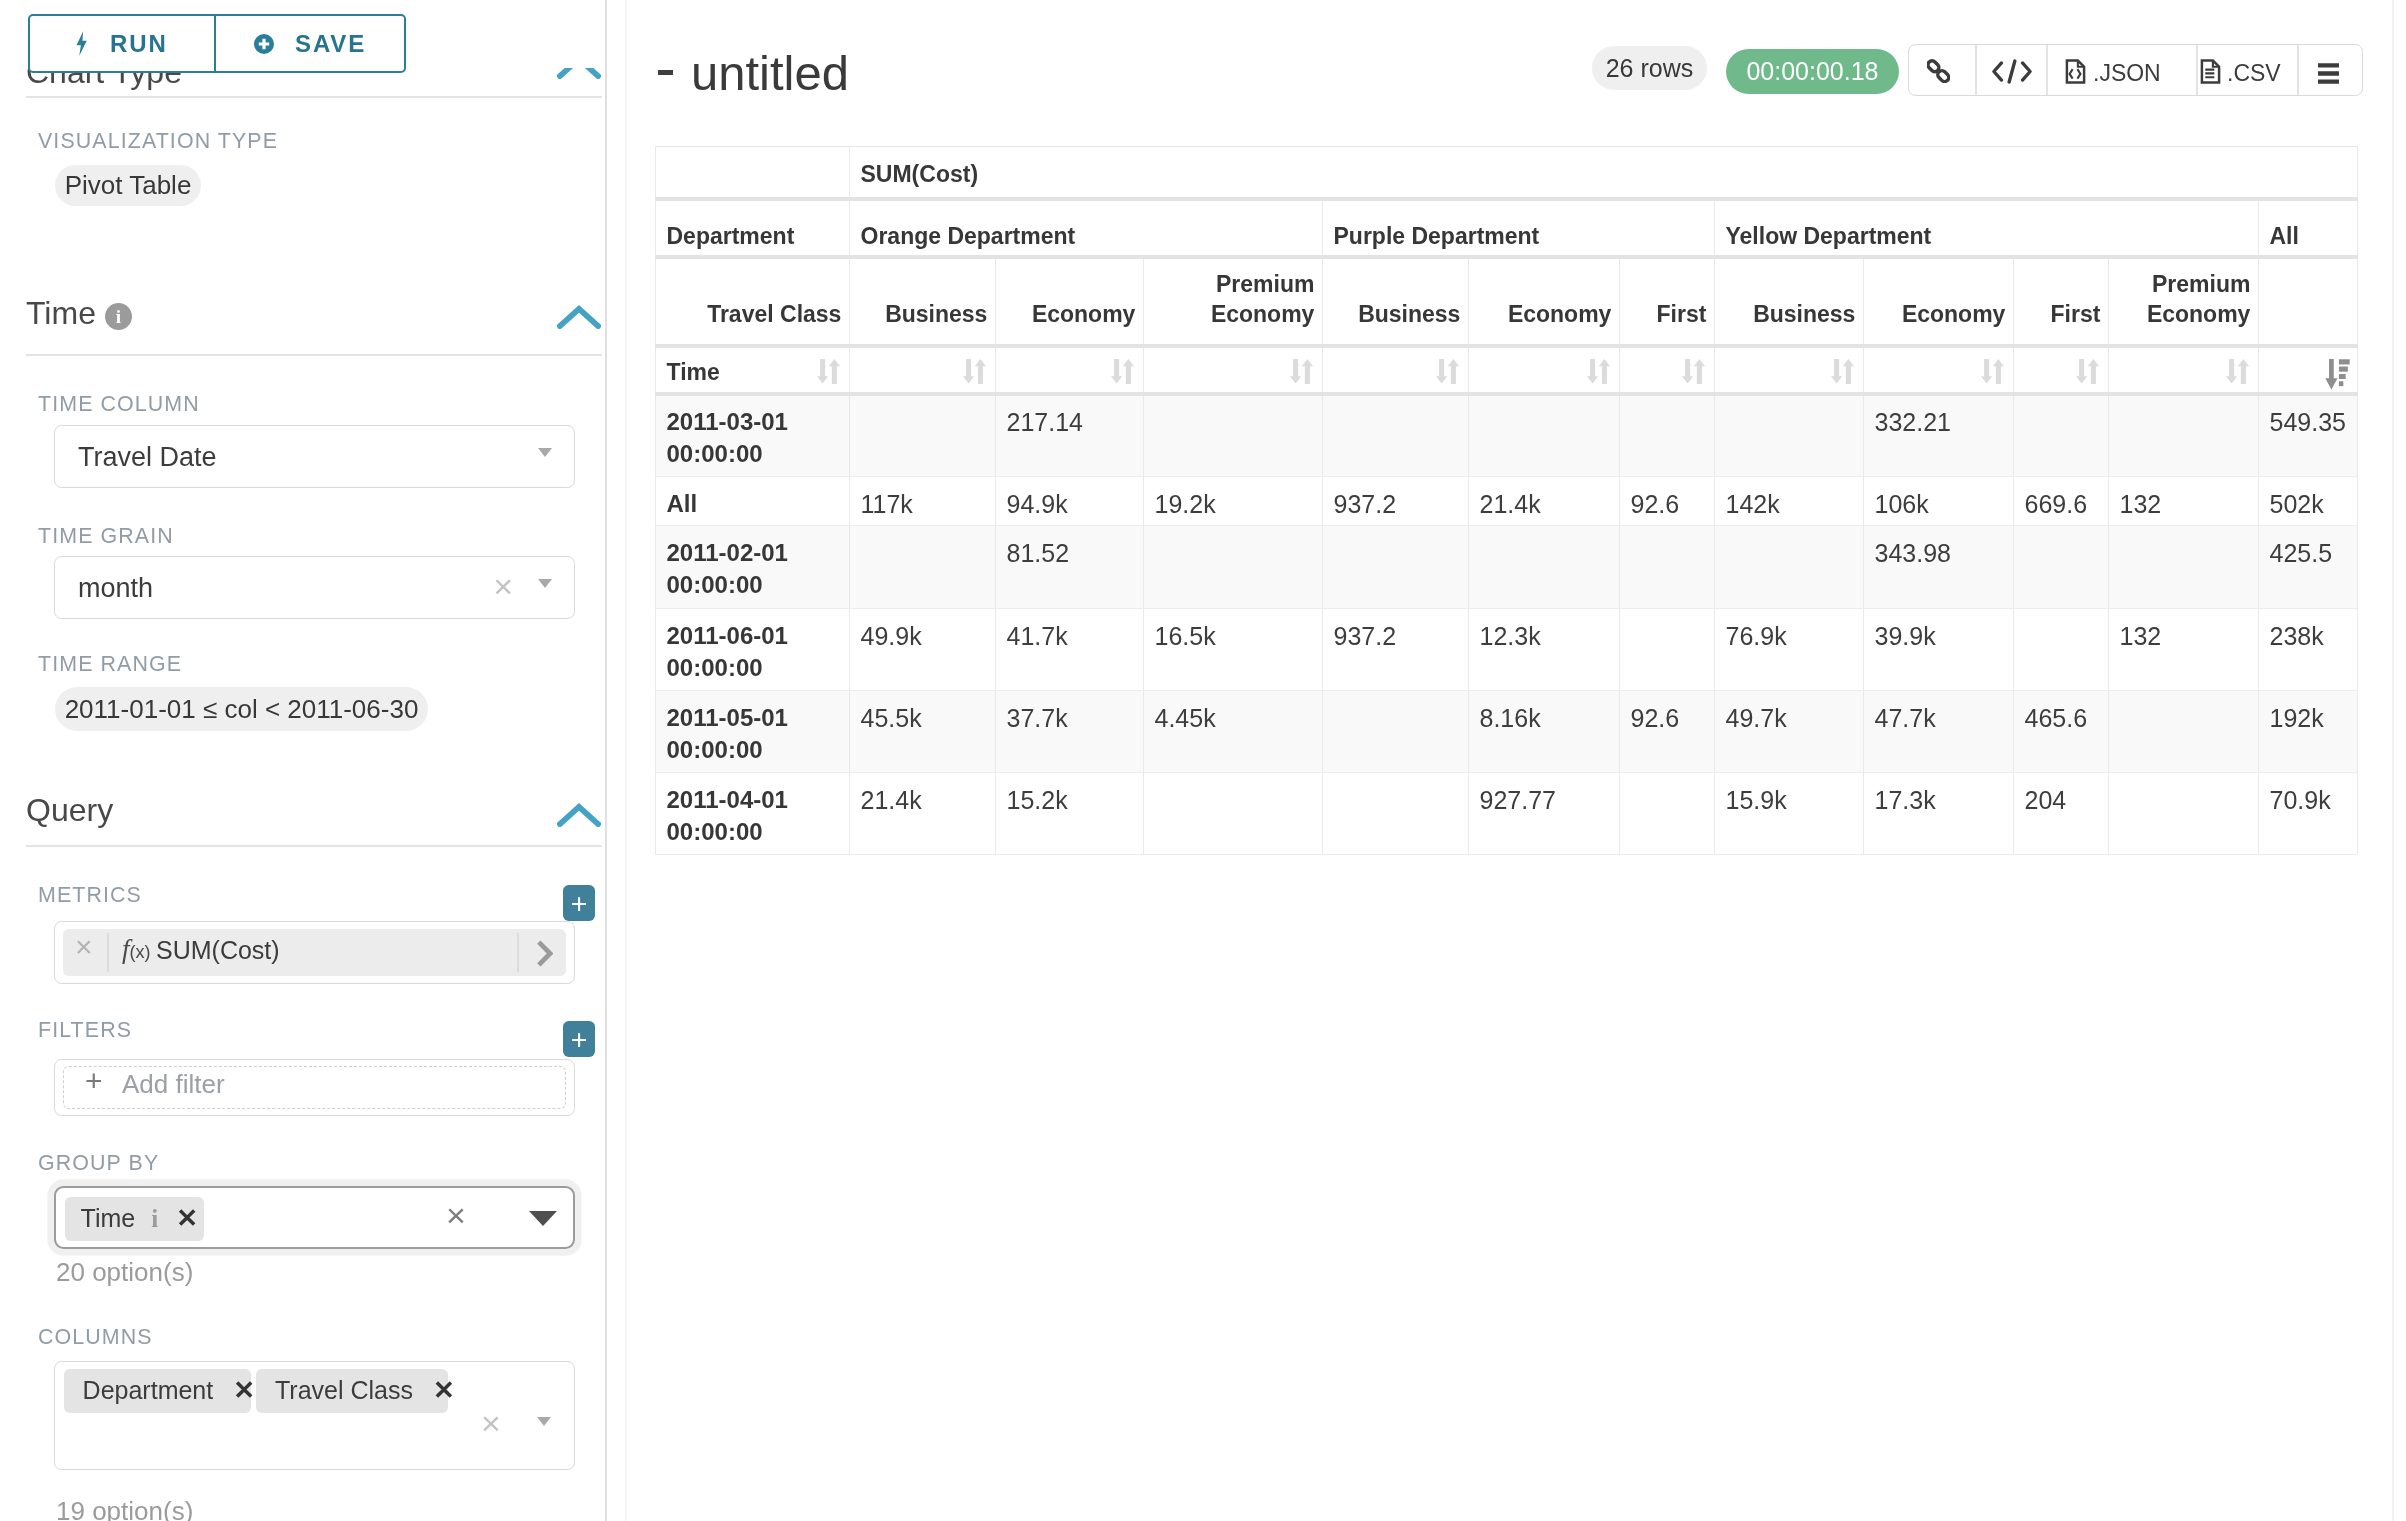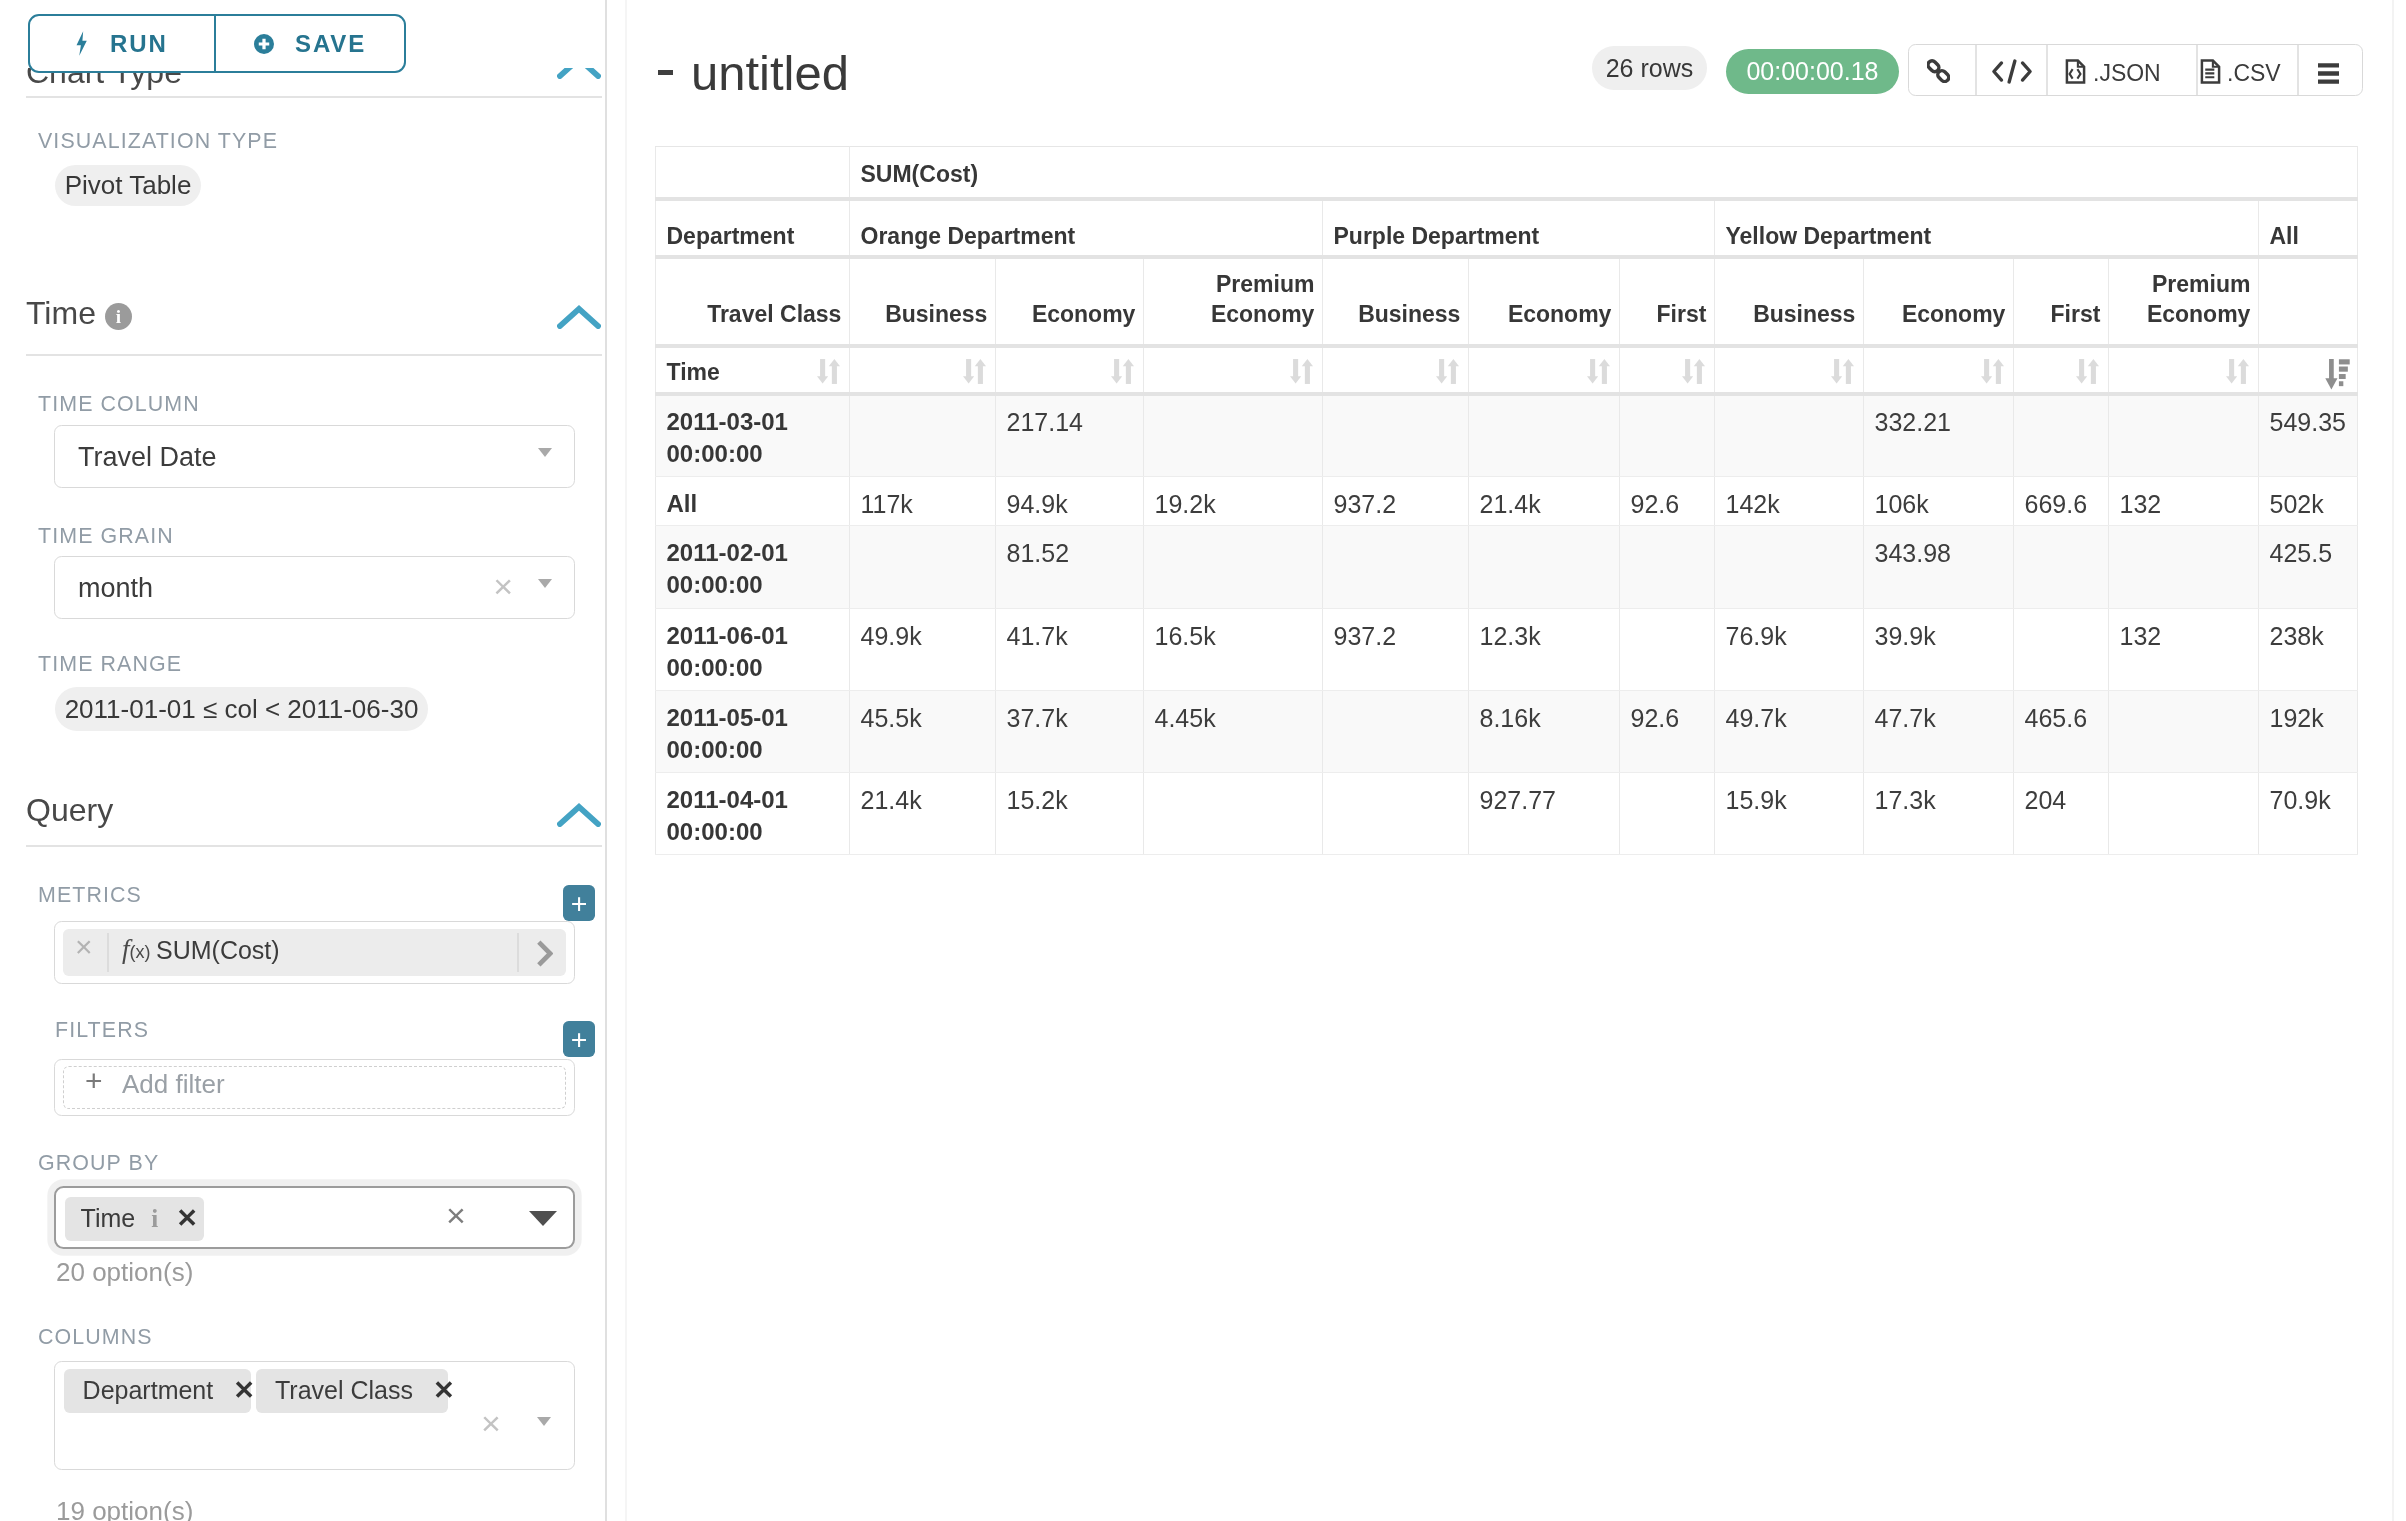--- a/index.html
+++ b/index.html
@@ -42,21 +42,21 @@
 
 <div class="abs" style="left:0;top:0;width:606px;height:1522px;">
 
   <div class="sechead" style="top:54px;">Chart Type</div>
   <svg class="chev" style="left:557px;top:54px;" width="44" height="25" viewBox="0 0 46 26">
         <path d="M3 23 L23 5 L43 23" fill="none" stroke="#44a3c4" stroke-width="6" stroke-linecap="round"></path>
       </svg>
 
   <div class="abs" style="left:0;top:0;width:606px;height:68px;background:#fff;"></div>
 
-  <div class="abs" style="left:27.6px;top:14.3px;width:378px;height:59px;border:2.4px solid #2b7e9a;border-radius:11px;background:#fff;">
+  <div class="abs" style="left:27.6px;top:14.3px;width:378px;height:59px;border:2.4px solid #2b7e9a;border-radius:5px;background:#fff;">
     <div class="abs" style="left:49.2%;top:0;bottom:0;width:2.4px;background:#2b7e9a;"></div>
     <div class="abs" style="left:0;top:0;width:49%;height:100%;display:flex;align-items:center;justify-content:center;gap:22px;">
       <svg width="13.3" height="25" viewBox="0 0 14 26">
             <path d="M8.6 0 L1.6 14.8 H6.2 L4.5 26 L12.4 10.2 H7.8 Z" fill="#2b7e9a"></path>
           </svg>
       <span style="font-size:24px;font-weight:700;letter-spacing:1.9px;color:#26748f;">RUN</span>
     </div>
     <div class="abs" style="left:50%;top:0;right:0;height:100%;display:flex;align-items:center;justify-content:center;gap:21px;">
       <svg width="20" height="20" viewBox="0 0 21 21">
             <circle cx="10.5" cy="10.5" r="10.5" fill="#2b7e9a"></circle>
@@ -110,21 +110,21 @@
     <span class="abs" style="left:20px;top:7.6px;font-size:30px;color:#b3b3b3;">×</span>
     <div class="abs" style="left:52px;top:11.4px;bottom:11.4px;width:1.9px;background:#dcdcdc;"></div>
     <span class="abs" style="left:67px;top:12.4px;font-size:23px;color:#4a4a4a;"><i style="font-family:'Liberation Serif';font-size:27px;">f</i><span style="font-size:18px;">(x)</span></span>
     <span class="abs" style="left:101px;top:14.3px;font-size:25px;color:#3c3c3c;">SUM(Cost)</span>
     <div class="abs" style="right:55px;top:11.4px;bottom:11.4px;width:1.9px;background:#dcdcdc;"></div>
     <svg class="abs" style="right:21px;top:18px;" width="17" height="27" viewBox="0 0 18 28">
           <path d="M3 2 L15 14 L3 26" fill="none" stroke="#9a9a9a" stroke-width="5"></path>
         </svg>
   </div>
 
-  <div class="lbl" style="top:1018px;margin-left:17px;">FILTERS</div>
+  <div class="lbl" style="top:1018px;">FILTERS</div>
   <div class="plusbtn" style="left:563px;top:1021px;">+</div>
   <div class="selbox" style="top:1059px;height:57px;">
     <div class="abs" style="left:7.6px;top:5.7px;right:7.6px;bottom:5.7px;border:1.9px dashed #cfcfcf;border-radius:5.7px;"></div>
     <span class="abs" style="left:30px;top:3.8px;font-size:30px;color:#7a7a7a;">+</span>
     <span class="abs" style="left:67px;top:8.6px;font-size:26px;color:#9aa0a6;">Add filter</span>
   </div>
 
   <div class="lbl" style="top:1151px;">GROUP BY</div>
   <div class="selbox" style="top:1186px;border:2.9px solid #9c9c9c;border-radius:9.5px;box-shadow:0 0 0 6.7px rgba(0,0,0,0.06);">
     <div class="tag" style="left:8.6px;top:8.6px;width:139px;">

